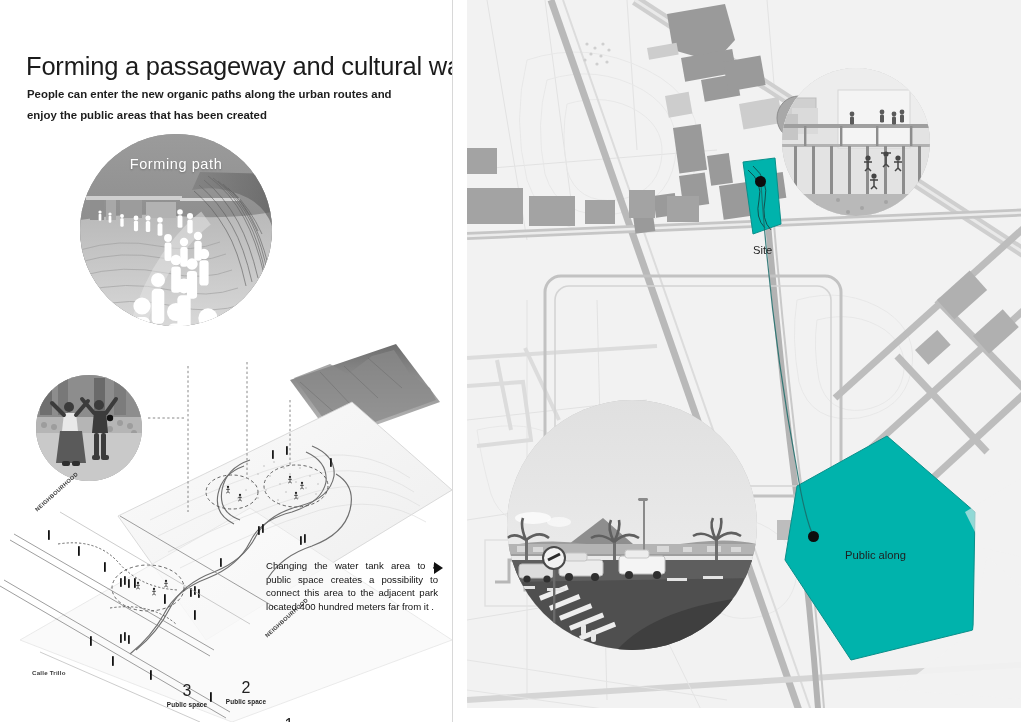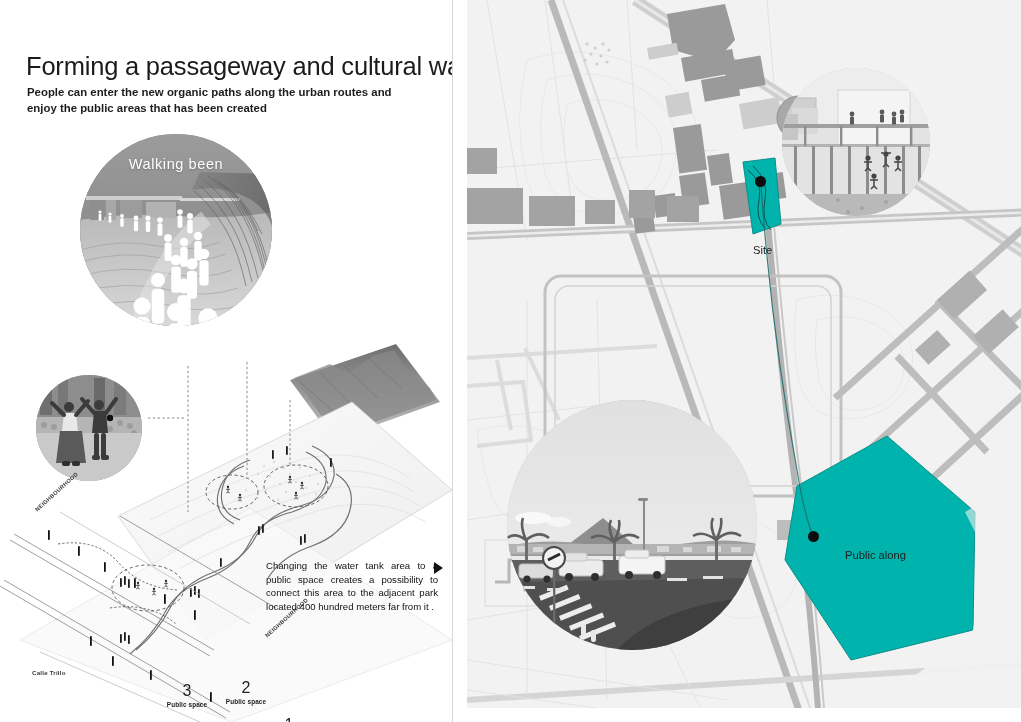--- a/index.html
+++ b/index.html
@@ -36,21 +36,21 @@
     font-weight: 400;
     color: #1b1b1b;
     letter-spacing: -0.2px;
     white-space: nowrap;
   }
   #page-subtitle {
     position: absolute;
     left: 27px; top: 84px;
     width: 392px;
     font-size: 11.4px;
-    line-height: 16px;
+    line-height: 21px;
     color: #1d1d1d;
     font-weight: 600;
   }
 
   
   #walking-circle {
     position: absolute;
     left: 80px; top: 134px;
     width: 192px; height: 192px;
     border-radius: 50%;
@@ -331,21 +331,21 @@
           <g transform="translate(96,178) scale(2.1)">
               <circle cx="0" cy="0" r="4.3"></circle>
               <rect x="-4" y="5.5" width="8" height="22.5" rx="2.6"></rect>
             </g>
           <g transform="translate(128,184) scale(2.2)">
               <circle cx="0" cy="0" r="4.4"></circle>
               <rect x="-4.1" y="5.6" width="8.2" height="23" rx="2.7"></rect>
             </g>
         </g>
       </svg>
-      <div id="walking-label">Walking been</div>
+      <div id="walking-label">Forming path</div>
     </div>
 
     <div id="dance-circle">
       <svg width="106" height="106" viewBox="0 0 106 106">
         <rect width="106" height="106" fill="#b5b5b5"></rect>
 
         <rect x="0" y="0" width="106" height="42" fill="#8d8d8d"></rect>
         <rect x="4" y="4" width="12" height="36" fill="#6f6f6f"></rect>
         <rect x="22" y="2" width="10" height="38" fill="#787878"></rect>
         <rect x="58" y="3" width="11" height="37" fill="#6a6a6a"></rect>

